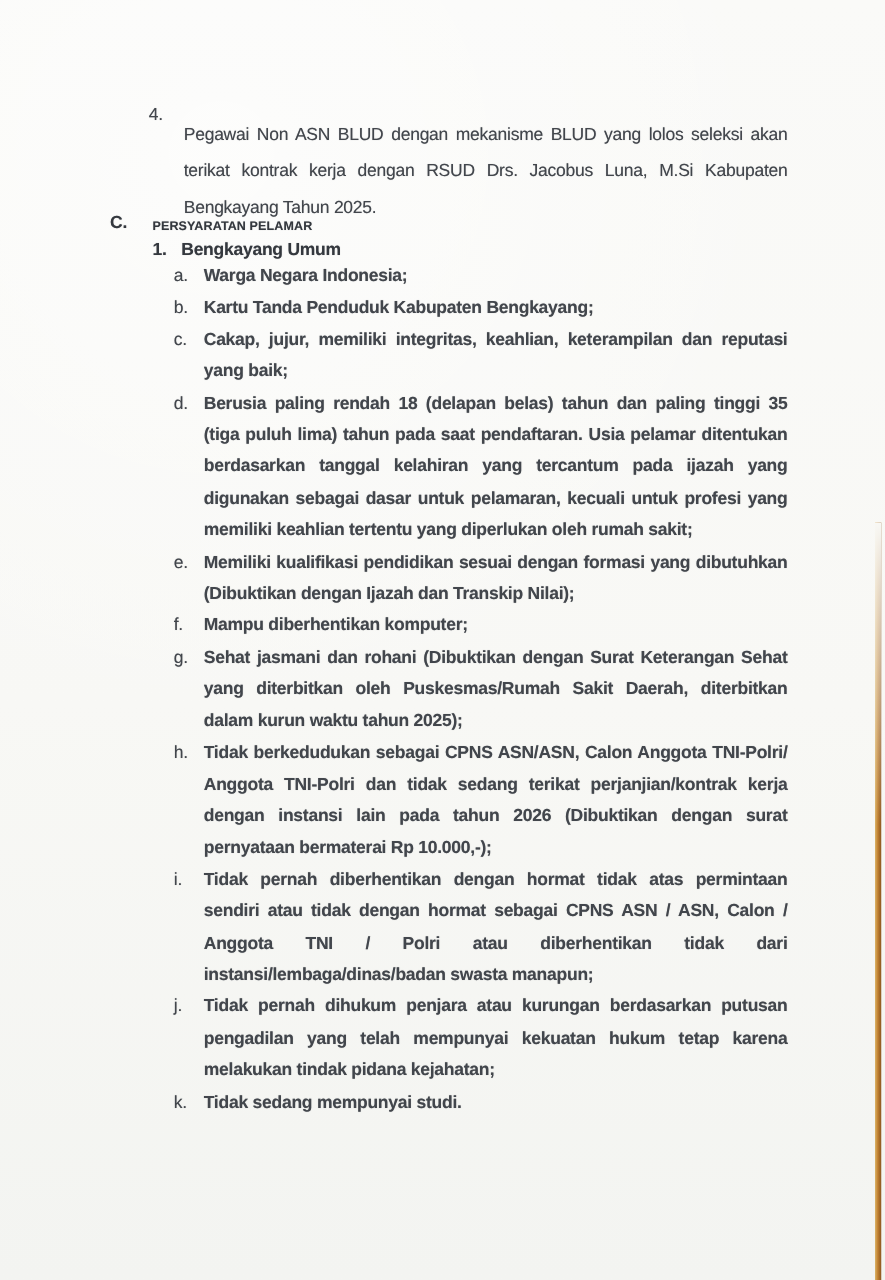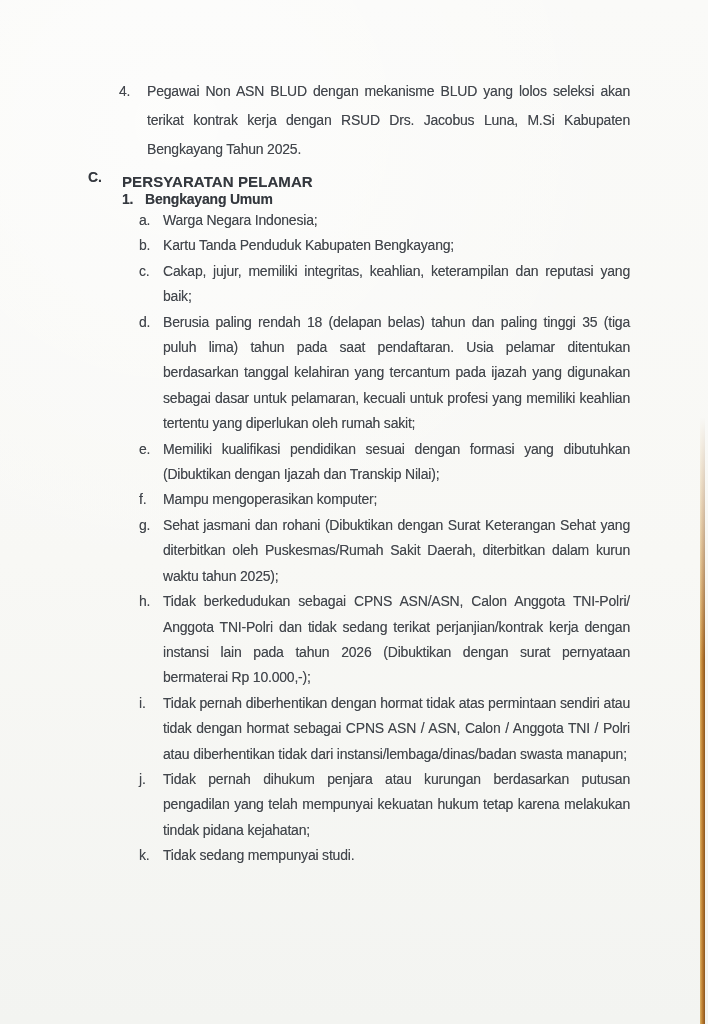--- a/index.html
+++ b/index.html
@@ -20,43 +20,43 @@
     letter-spacing: -0.2px;
     text-shadow: 0 0 0.6px rgba(66,70,76,0.5);
   }
   .row { display: flex; align-items: flex-start; }
   .marker { flex: none; }
   .just { margin: 0; text-align: justify; }
 
   
   .p4 { position: absolute; top: 77px; left: 119px; width: 511px; line-height: 29px; }
   .p4 .marker { width: 28px; }
-  .p4 .just { width: 483px; }
+  .p4 .just { width: 483px; margin-top: 16px; }
 
   
   .secmark {
     position: absolute; top: 167px; left: 88px;
     font-weight: bold; line-height: 20px; color: #34383e;
   }
   .sectitle {
     position: absolute; top: 172px; left: 122px; margin: 0;
-    font-weight: bold; font-size: 15px; line-height: 20px;
+    font-weight: bold; font-size: 10px; line-height: 20px;
     letter-spacing: 0.1px; color: #34383e;
   }
   .sub {
     position: absolute; top: 189px; left: 122px;
     font-weight: bold; line-height: 20px; color: #34383e;
   }
   .sub .marker { width: 23px; }
 
   
   .reqs { position: absolute; top: 208px; left: 139px; width: 491px; line-height: 25.4px; }
   .req { display: flex; align-items: flex-start; }
   .req .marker { width: 24px; }
-  .req .just { width: 467px; }
+  .req .just { width: 467px; font-weight: bold; }
 
   
   .edge {
     position: absolute; left: 700px; top: 418px; width: 5px; height: 606px;
     background: linear-gradient(to right, #dcb468 0%, #c08030 45%, #8a5620 100%);
   }
   .edge::before {
     content: ""; position: absolute; left: 0; top: 0; right: 0; height: 40%;
     background: linear-gradient(to bottom, #f8f8f5 0%, rgba(248,248,245,0) 100%);
   }
@@ -95,21 +95,21 @@
     <div class="req">
       <span class="marker">d.</span>
       <p class="just">Berusia paling rendah 18 (delapan belas) tahun dan paling tinggi 35 (tiga puluh lima) tahun pada saat pendaftaran. Usia pelamar ditentukan berdasarkan tanggal kelahiran yang tercantum pada ijazah yang digunakan sebagai dasar untuk pelamaran, kecuali untuk profesi yang memiliki keahlian tertentu yang diperlukan oleh rumah sakit;</p>
     </div>
     <div class="req">
       <span class="marker">e.</span>
       <p class="just">Memiliki kualifikasi pendidikan sesuai dengan formasi yang dibutuhkan (Dibuktikan dengan Ijazah dan Transkip Nilai);</p>
     </div>
     <div class="req">
       <span class="marker">f.</span>
-      <p class="just">Mampu mengoperasikan komputer;</p>
+      <p class="just">Mampu diberhentikan komputer;</p>
     </div>
     <div class="req">
       <span class="marker">g.</span>
       <p class="just">Sehat jasmani dan rohani (Dibuktikan dengan Surat Keterangan Sehat yang diterbitkan oleh Puskesmas/Rumah Sakit Daerah, diterbitkan dalam kurun waktu tahun 2025);</p>
     </div>
     <div class="req">
       <span class="marker">h.</span>
       <p class="just">Tidak berkedudukan sebagai CPNS ASN/ASN, Calon Anggota TNI-Polri/ Anggota TNI-Polri dan tidak sedang terikat perjanjian/kontrak kerja dengan instansi lain pada tahun 2026 (Dibuktikan dengan surat pernyataan bermaterai Rp 10.000,-);</p>
     </div>
     <div class="req">

